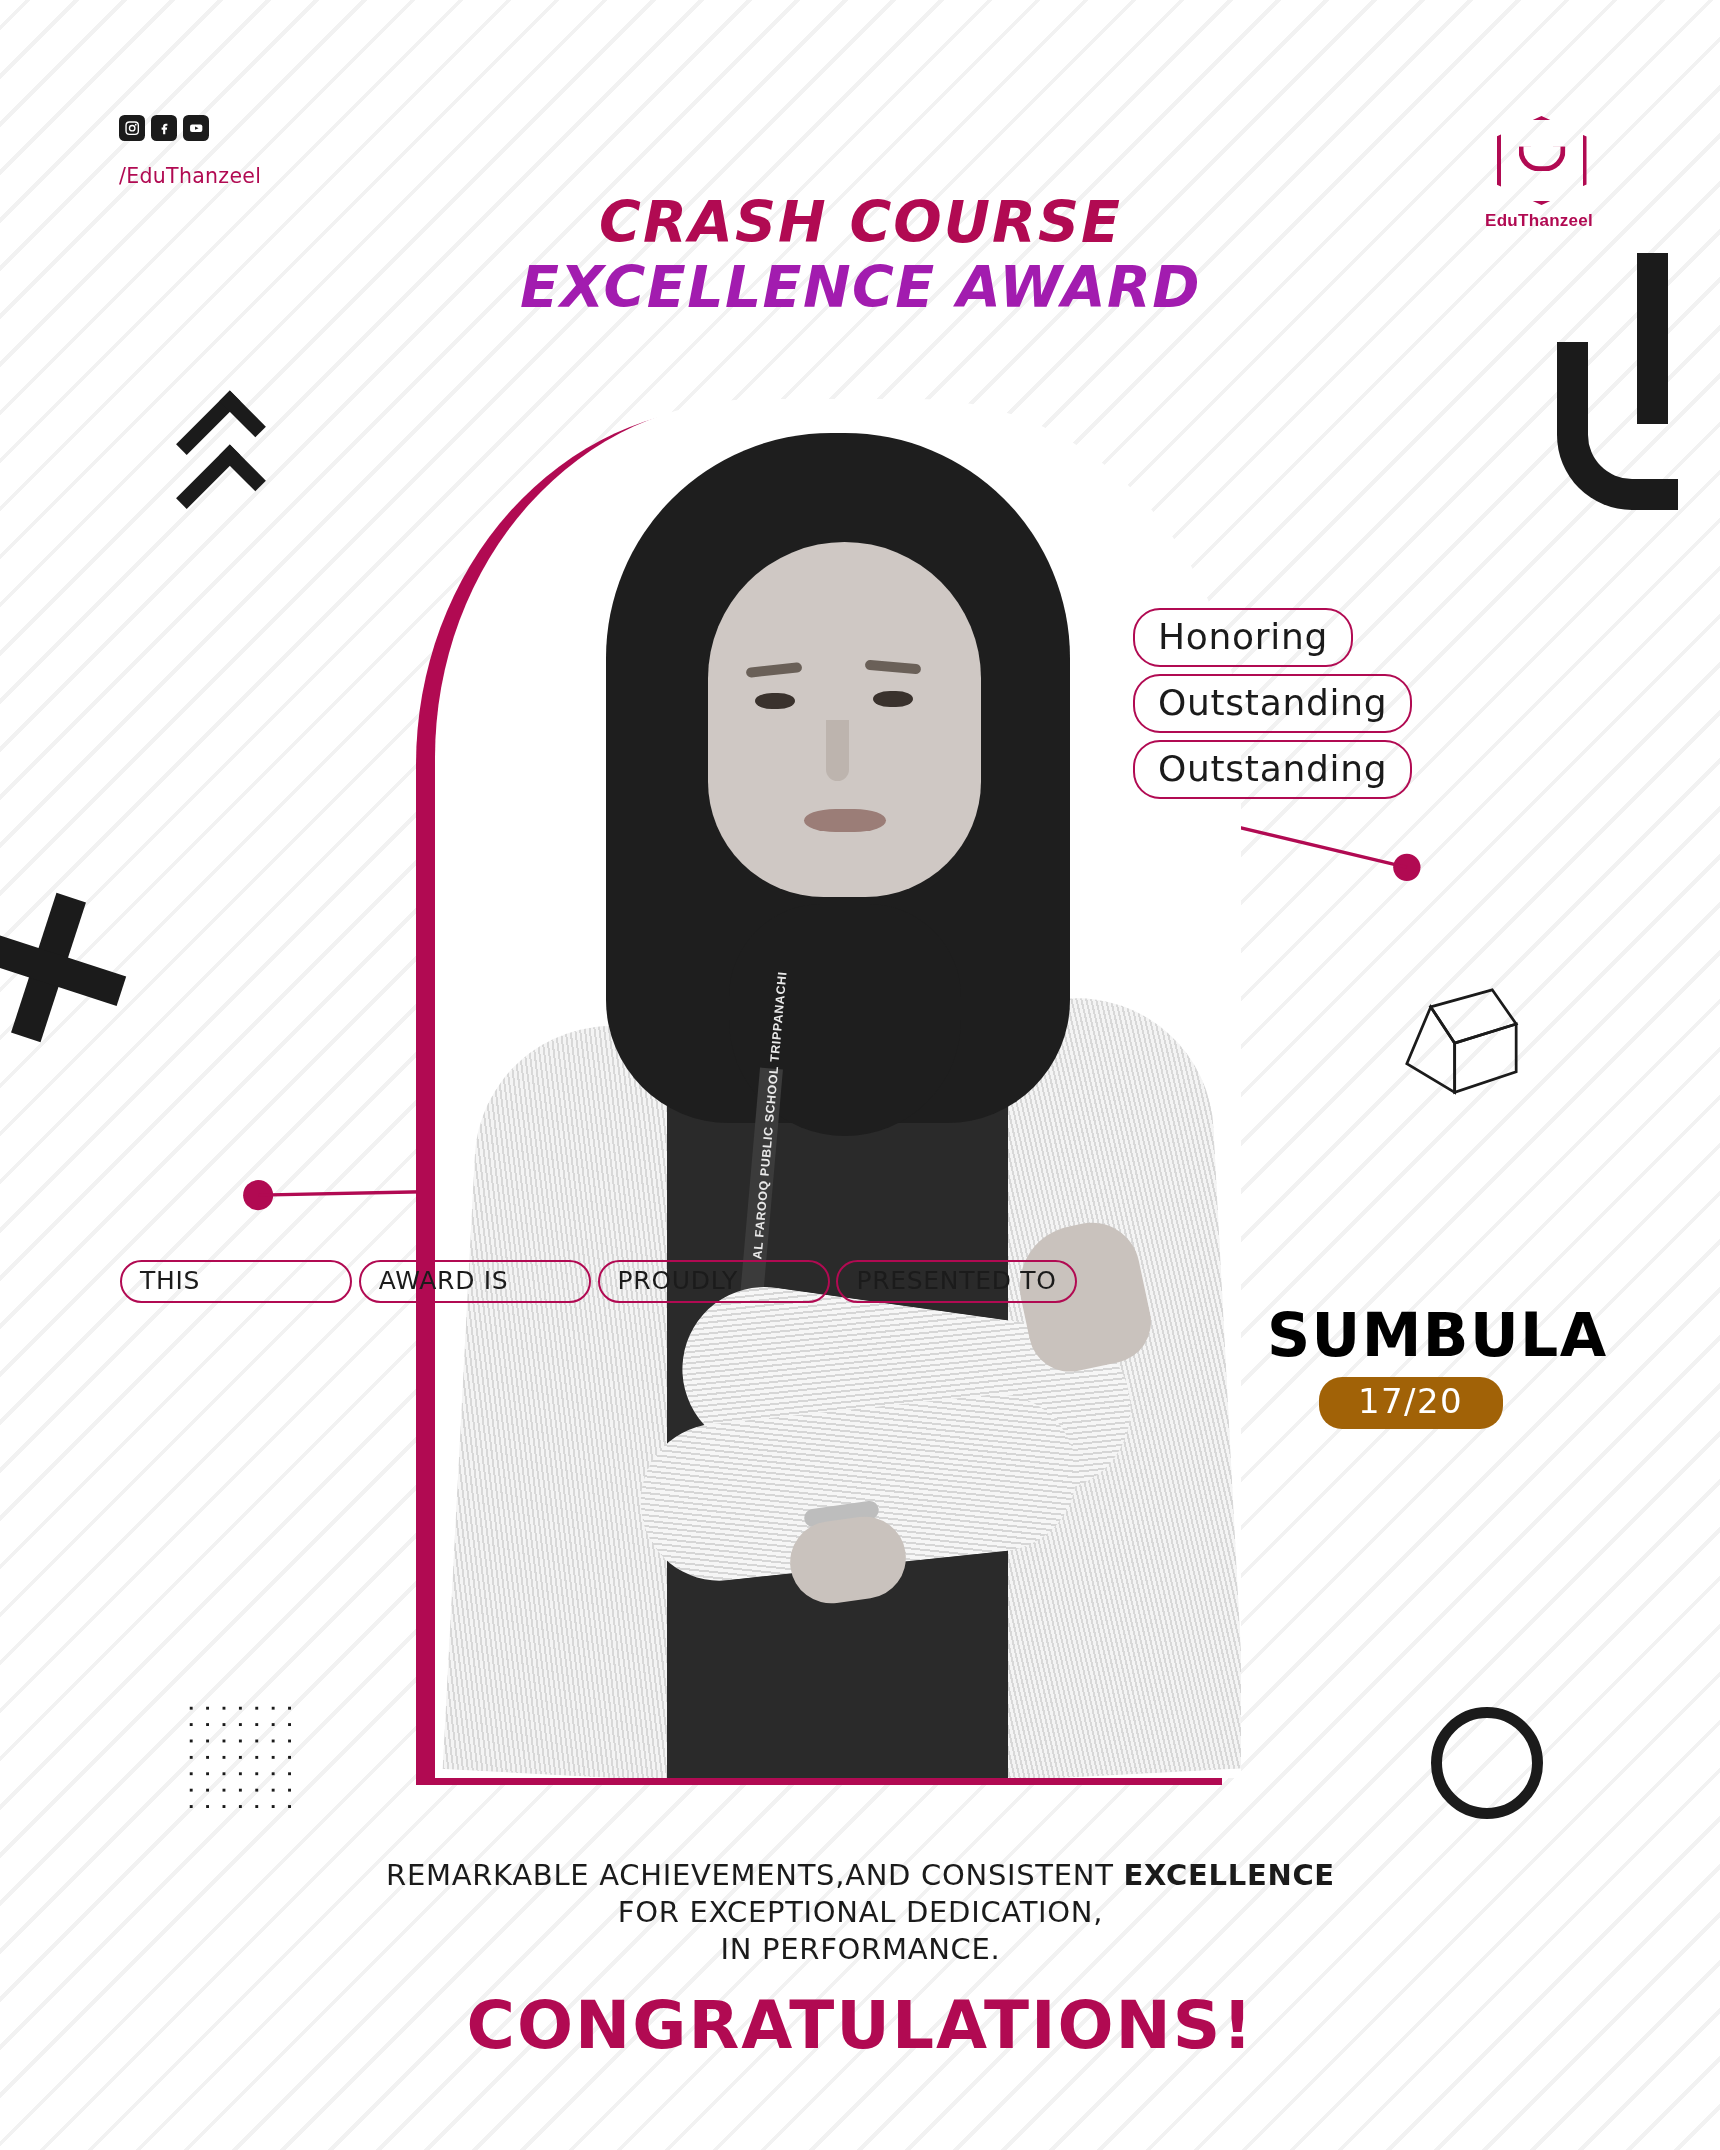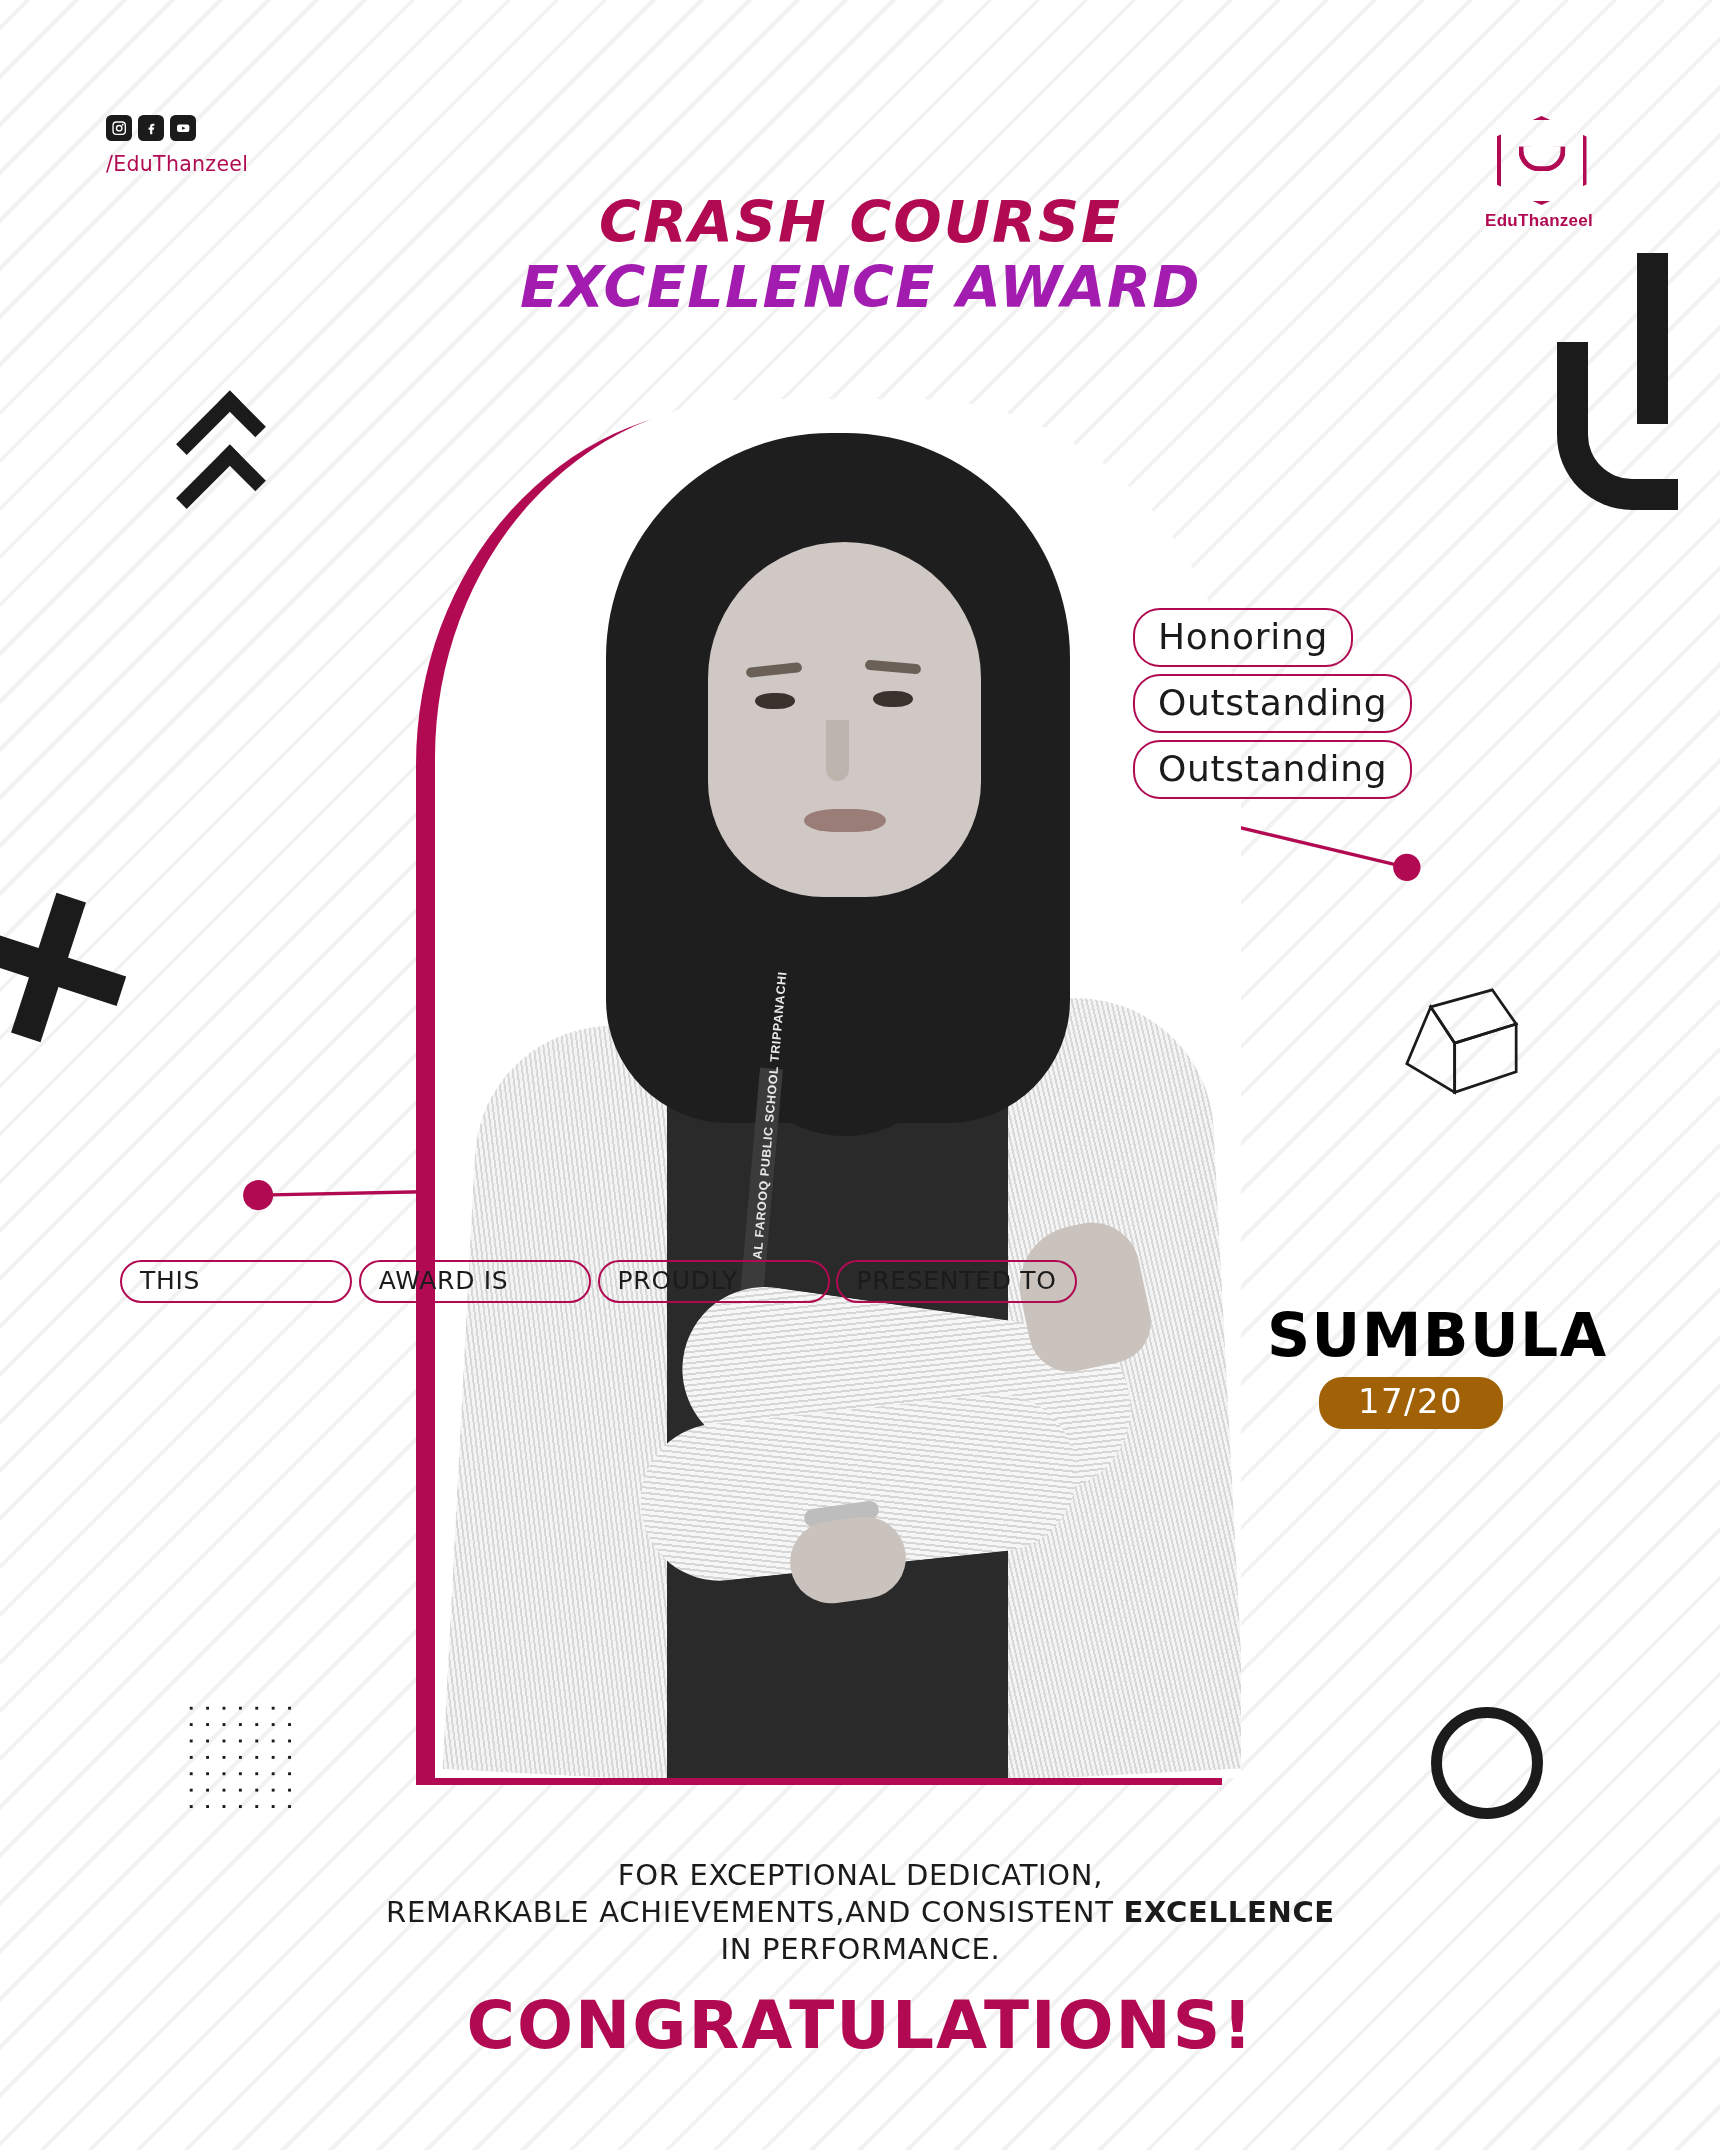--- a/index.html
+++ b/index.html
@@ -25,25 +25,25 @@
       -45deg,
       #ffffff 0px,
       #ffffff 30px,
       #f2f2f2 30px,
       #f2f2f2 34px
     );
   }
   
   #social {
     position: absolute;
-    left: 106px;
+    left: 119px;
     top: 115px;
     display: flex;
     flex-direction: column;
-    gap: 11px;
+    gap: 23px;
   }
   #social-icons {
     display: flex;
     gap: 6.1px;
     align-items: center;
   }
   .sicon {
     width: 26px;
     height: 26px;
     border-radius: 5.5px;
@@ -552,20 +552,20 @@
     <div class="pill">PROUDLY</div>
     <div class="pill">PRESENTED TO</div>
   </div>
 
   <div id="winner">
     <div id="winner-name">SUMBULA</div>
     <div id="winner-score">17/20</div>
   </div>
 
   <div id="footer">
+    <div id="footer-line2"><span>REMARKABLE ACHIEVEMENTS,AND CONSISTENT </span><span class="emph">EXCELLENCE</span></div>
     <div id="footer-line1">FOR EXCEPTIONAL DEDICATION,</div>
-    <div id="footer-line2"><span>REMARKABLE ACHIEVEMENTS,AND CONSISTENT </span><span class="emph">EXCELLENCE</span></div>
     <div id="footer-line3">IN PERFORMANCE.</div>
     <div id="congrats">CONGRATULATIONS!</div>
   </div>
 
 </div>
 
 
 </body></html>

